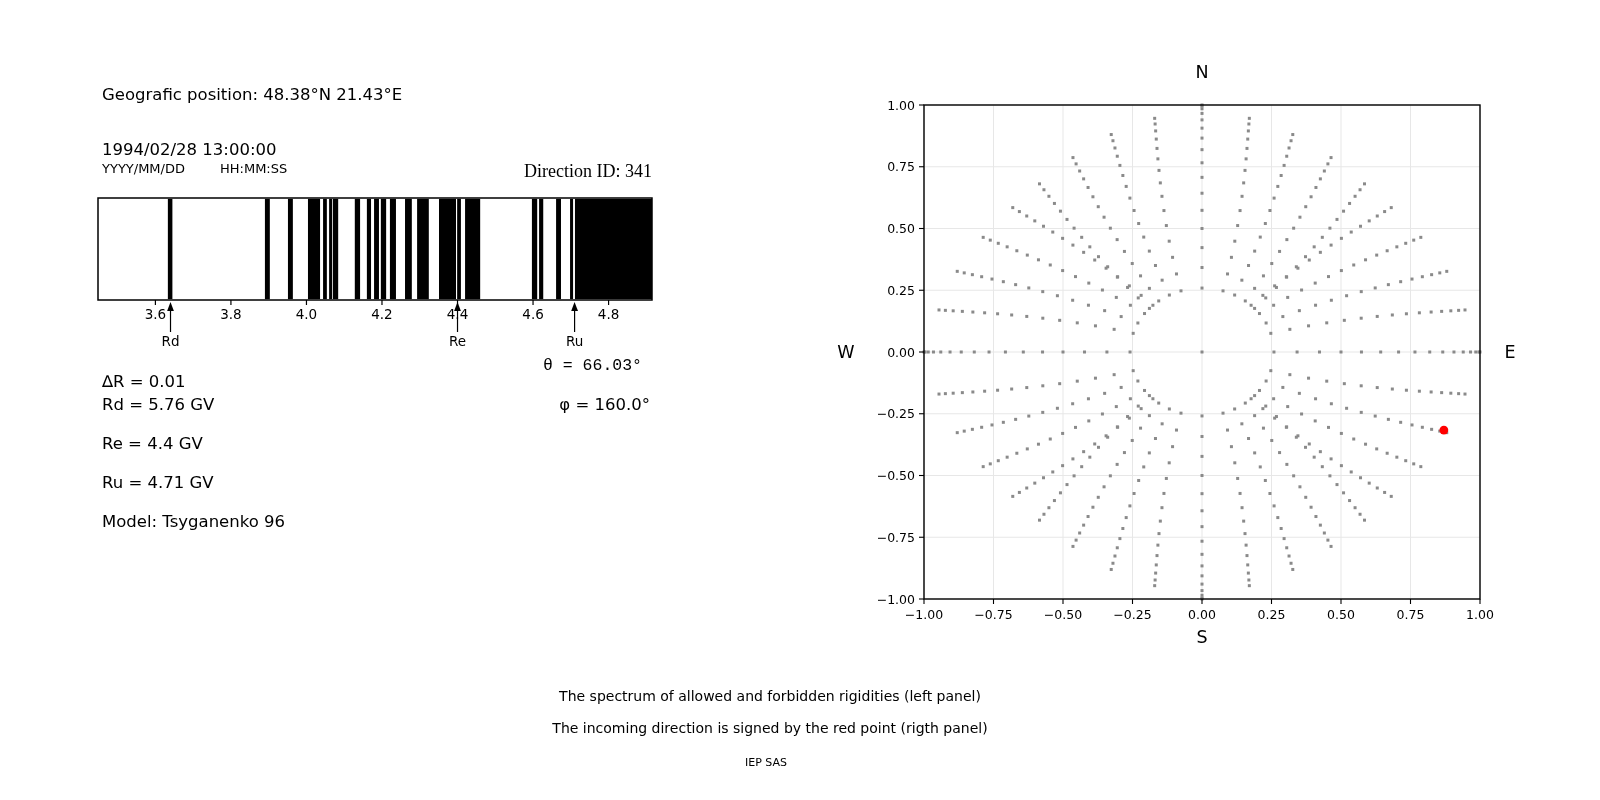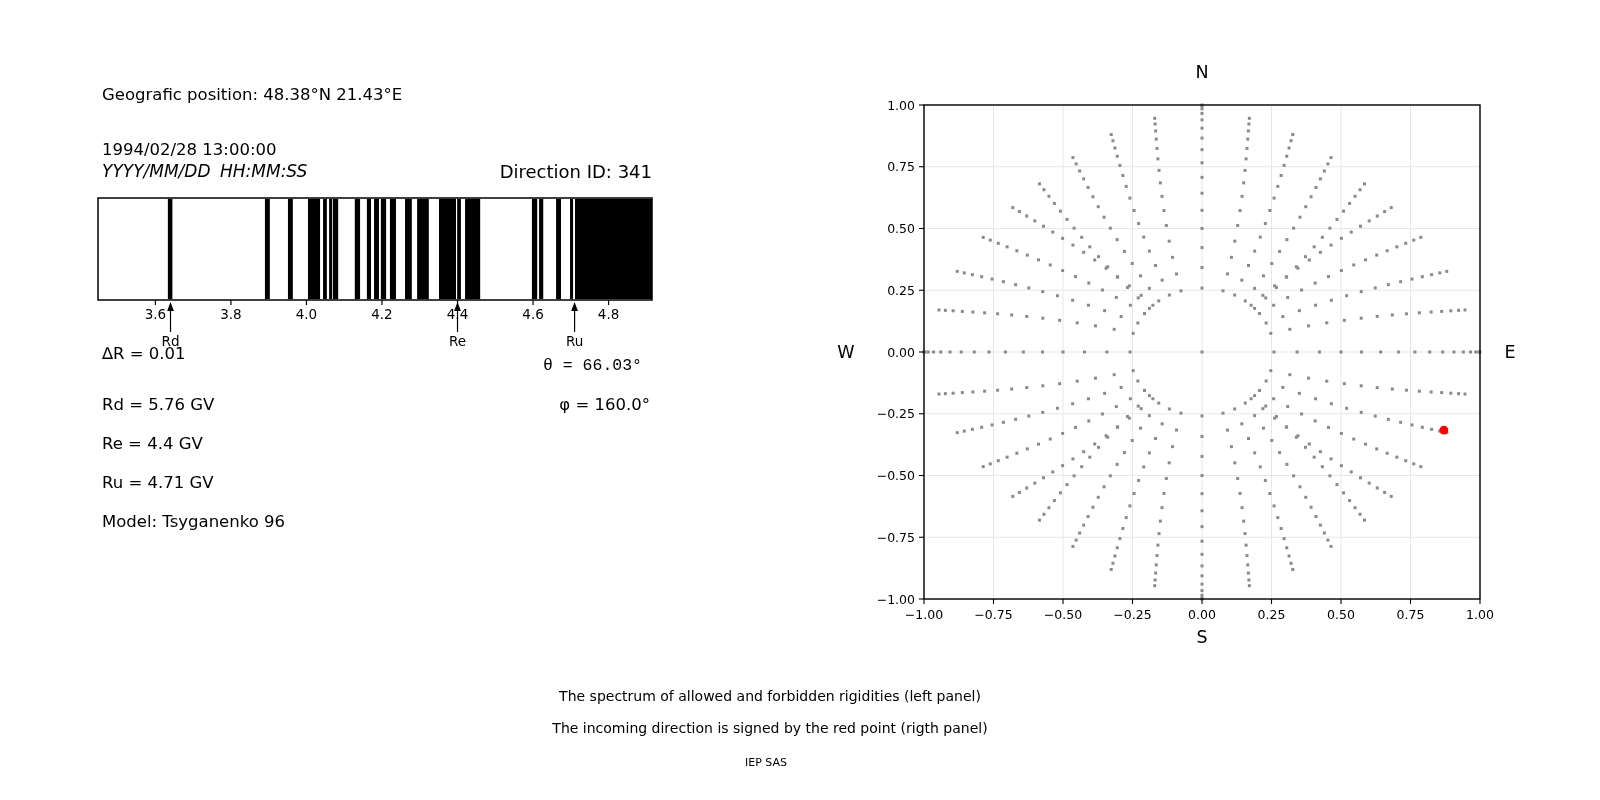--- a/index.html
+++ b/index.html
@@ -1,38 +1,38 @@
 <!DOCTYPE html>
 <html><head>
 <meta charset="utf-8">
 <style>
   html,body{margin:0;padding:0;background:#ffffff;}
   body{width:1600px;height:800px;position:relative;overflow:hidden;
        font-family:"DejaVu Sans","Liberation Sans",sans-serif;color:#000;}
   .abs{position:absolute;white-space:nowrap;}
   .t-main{font-size:16.5px;}
-  .t-small{font-size:17px;font-style:italic;}
-  .t-id{font-size:18px;}
+  .t-small{font-size:13px;}
+  .t-id{font-size:18px;font-family:Liberation Serif, serif;}
   .t-param{font-size:16.5px;}
   .t-caption{font-size:14px;}
   .t-credit{font-size:11px;}
   .right{text-align:right;}
   .center{text-align:center;}
   #figure-svg{position:absolute;left:0;top:0;}
 </style>
 </head>
 <body>
 
 <div class="abs t-main" style="left:102px;top:85px;">Geografic position: 48.38°N 21.43°E</div>
 <div class="abs t-main" style="left:102px;top:140px;">1994/02/28 13:00:00</div>
 <div class="abs t-small" style="left:102px;top:161px;">YYYY/MM/DD</div>
 <div class="abs t-small" style="left:220px;top:161px;">HH:MM:SS</div>
 <div class="abs t-id right" style="left:402px;top:161px;width:250px;">Direction ID: 341</div>
 
-<div class="abs t-param" style="left:102px;top:344px;">∆R = 0.01</div>
+<div class="abs t-param" style="left:102px;top:372px;">∆R = 0.01</div>
 <div class="abs t-param" style="left:102px;top:395px;">Rd = 5.76 GV</div>
 <div class="abs t-param" style="left:102px;top:434px;text-align:center;">Re = 4.4 GV</div>
 <div class="abs t-param" style="left:102px;top:473px;">Ru = 4.71 GV</div>
 <div class="abs t-param" style="left:102px;top:512px;">Model: Tsyganenko 96</div>
 <div class="abs t-param right" style="left:442px;top:356px;width:200px;font-family:Liberation Mono, monospace;">θ = 66.03°</div>
 <div class="abs t-param right" style="left:450px;top:395px;width:200px;">φ = 160.0°</div>
 
 <div class="abs t-caption center" style="left:300px;top:688px;width:940px;">The spectrum of allowed and forbidden rigidities (left panel)</div>
 <div class="abs t-caption center" style="left:300px;top:720px;width:940px;">The incoming direction is signed by the red point (rigth panel)</div>
 <div class="abs t-credit center" style="left:296px;top:756px;width:940px;">IEP SAS</div>

